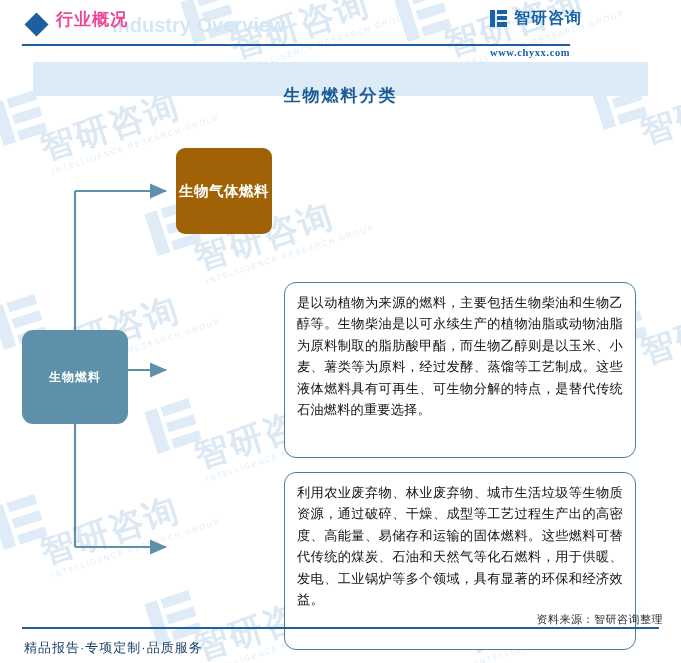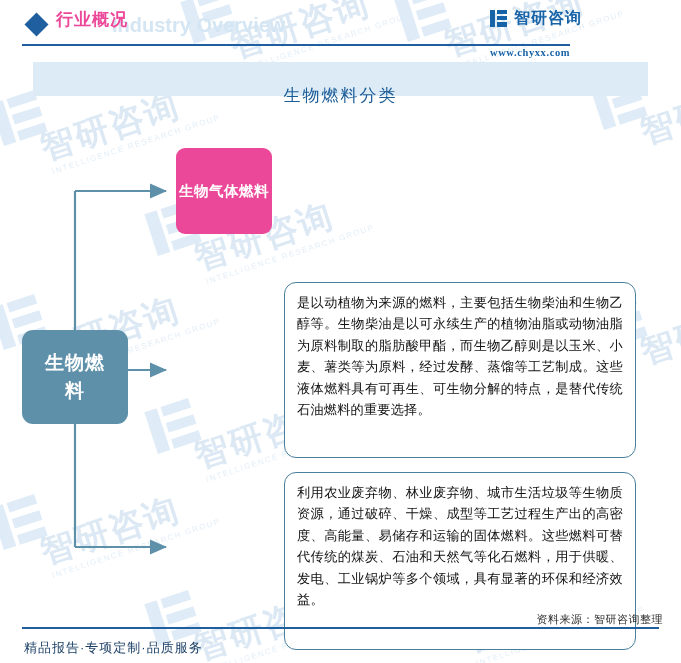--- a/index.html
+++ b/index.html
@@ -141,21 +141,21 @@
     left: 33px; top: 62px;
     width: 615px; height: 34px;
     background: #dcebf6;
     z-index: 2;
     display: flex;
     align-items: center;
     justify-content: center;
   }
   #chart-title {
     font-size: 17px;
-    font-weight: 400;
+    font-weight: 700;
     color: #1b5c97;
     letter-spacing: 2px;
     margin-top: 32px;
   }
 
   
   #diagram {
     position: absolute;
     left: 0; top: 100px;
     width: 681px; height: 520px;
@@ -172,34 +172,34 @@
     position: absolute;
     left: 22px; top: 230px;
     width: 106px; height: 94px;
     background: #5e90aa;
     border-radius: 11px;
     color: #ffffff;
     display: flex;
     align-items: center;
     justify-content: center;
     text-align: center;
-    font-size: 19px;
+    font-size: 12px;
     font-weight: 700;
     letter-spacing: 1px;
     line-height: 1.5;
     z-index: 2;
     padding: 8px 14px;
     box-sizing: border-box;
   }
 
   .cat-node {
     position: absolute;
     left: 176px;
     width: 96px;
-    background: #ec4899;
+    background: #a16207;
     border-radius: 9px;
     color: #ffffff;
     display: flex;
     align-items: center;
     justify-content: center;
     text-align: center;
     font-size: 14.5px;
     font-weight: 700;
     letter-spacing: 0.5px;
     line-height: 1.55;

